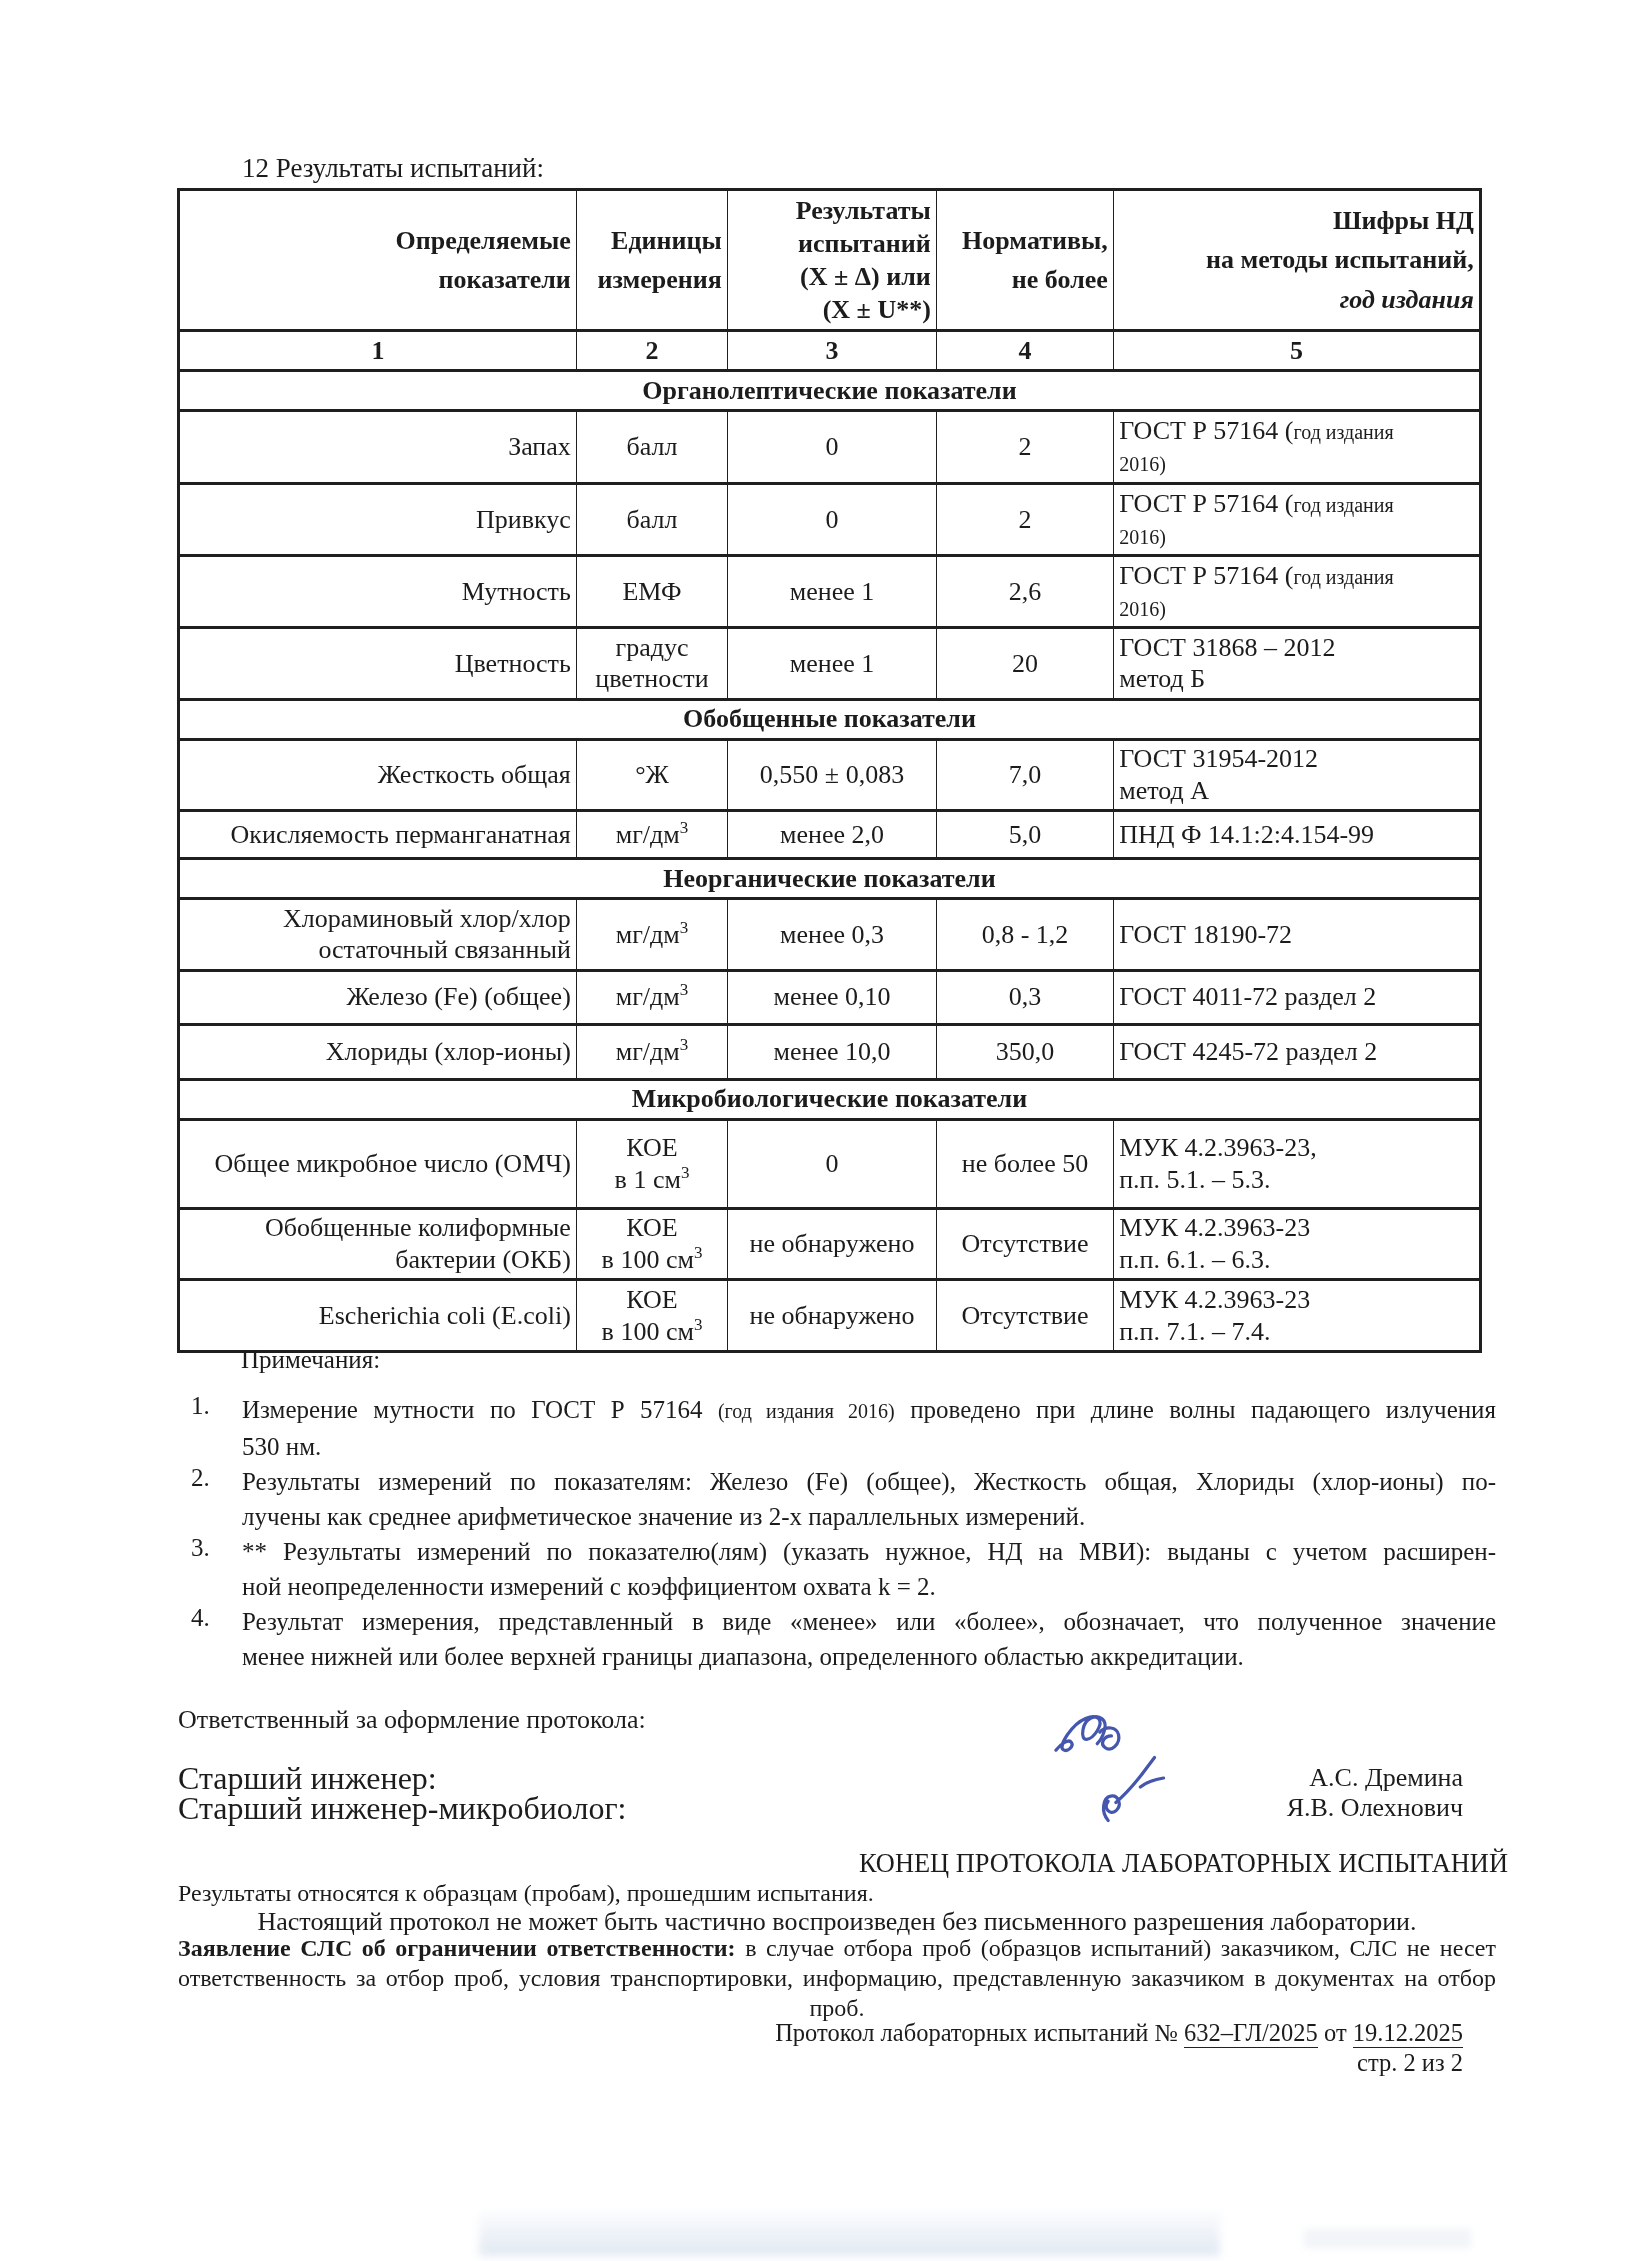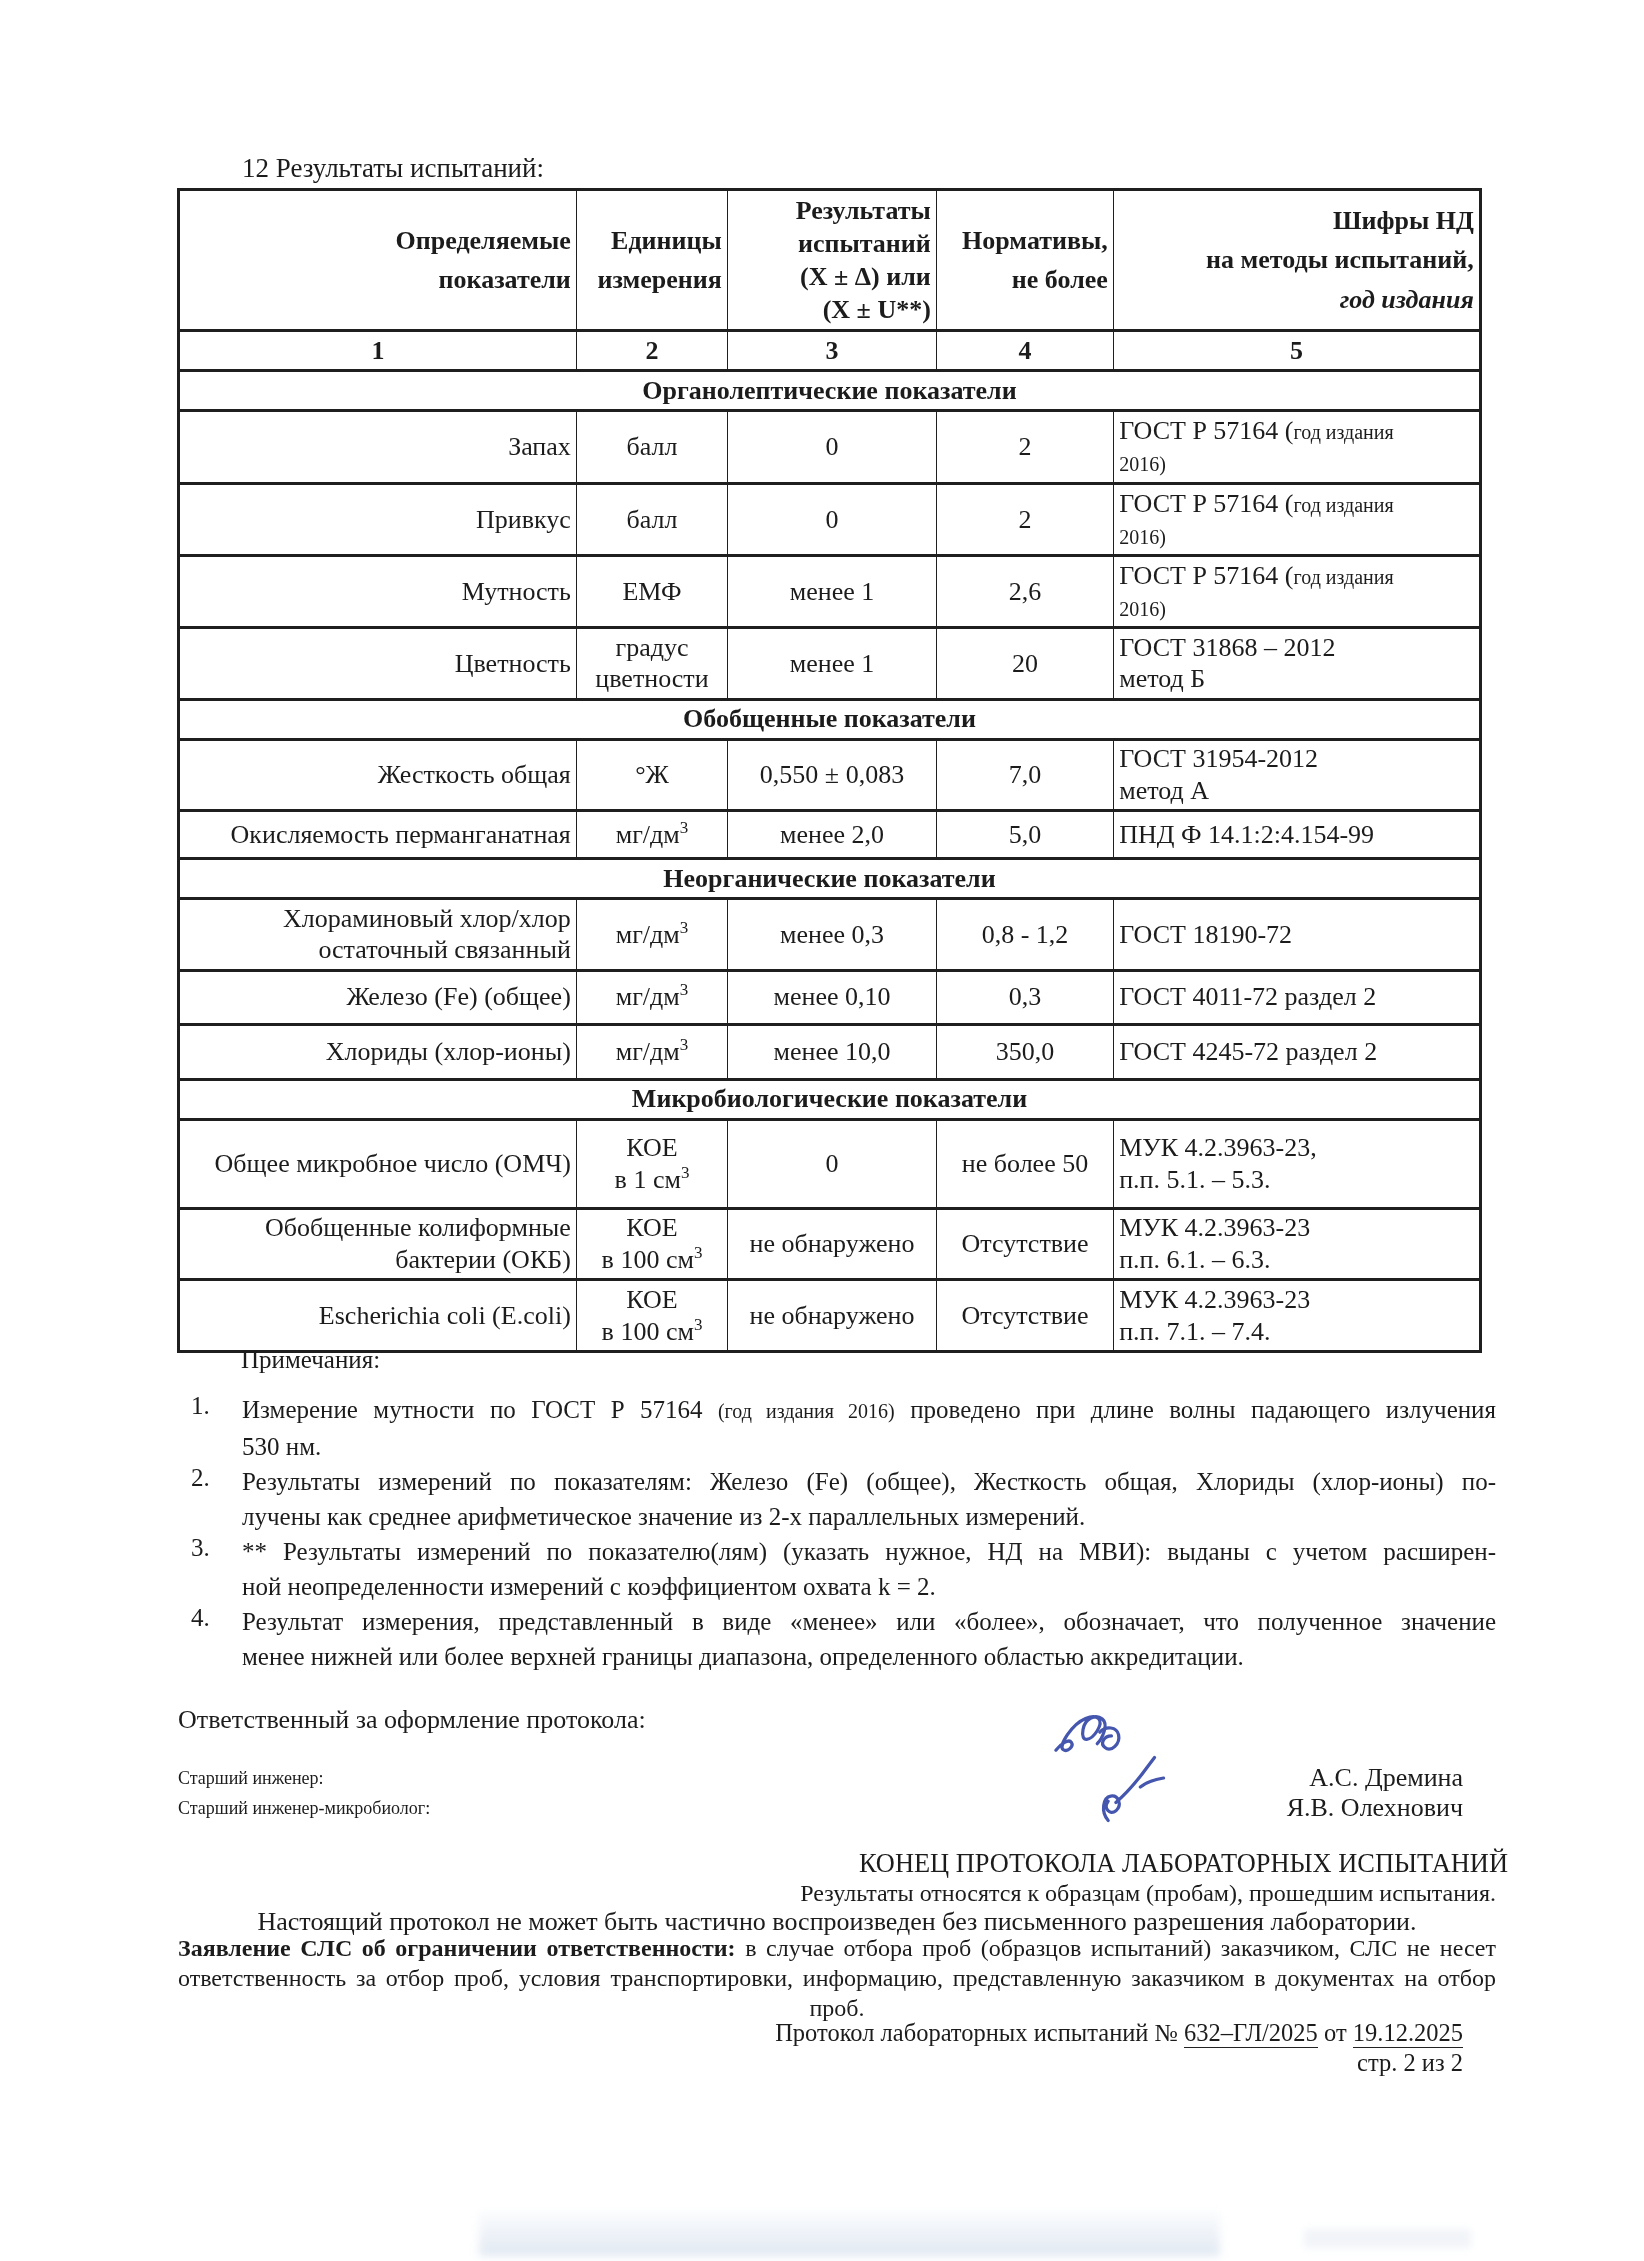--- a/index.html
+++ b/index.html
@@ -45,26 +45,26 @@
 
   .notes-title { position: absolute; left: 213px; top: 1346px; font-size: 25px; }
   .notes { position: absolute; left: 150px; top: 1392px; width: 1318px; font-size: 25px; }
   .note { position: relative; }
   .note-num { position: absolute; left: 13px; top: 0; }
   .note-text { margin-left: 64px; }
   .note-text .ln { line-height: 35px; }
   .note-text .ln.full { text-align: justify; text-align-last: justify; }
 
   .responsible { position: absolute; left: 150px; top: 1705px; font-size: 26px; }
-  .sig-roles { position: absolute; left: 150px; top: 1763px; font-size: 18px; line-height: 30px; }
+  .sig-roles { position: absolute; left: 150px; top: 1763px; font-size: 32px; line-height: 30px; }
   .sig-names { position: absolute; left: 966px; top: 1763px; width: 469px; text-align: right; font-size: 26px; line-height: 30px; }
   .sig-svg { position: absolute; }
 
   .end-title   { position: absolute; left: 162px; top: 1848px; width: 1318px; text-align: right; font-size: 26.4px; }
-  .footer-l1   { position: absolute; left: 150px; top: 1880px; width: 1318px; text-align: right; font-size: 24px; }
+  .footer-l1   { position: absolute; left: 150px; top: 1880px; width: 1318px; text-align: left; font-size: 24px; }
   .footer-l2   { position: absolute; left: 150px; top: 1907px; width: 1318px; text-align: center; font-size: 26px; }
   .disclaimer  { position: absolute; left: 150px; top: 1933px; width: 1318px; font-size: 24px; }
   .disclaimer .d-ln { line-height: 30px; }
   .disclaimer .d-ln.just { text-align: justify; text-align-last: justify; }
   .disclaimer .d-ln.center { text-align: center; }
   .disclaimer b { font-weight: bold; }
 
   .protocol-line { position: absolute; left: 150px; top: 2019px; width: 1285px; text-align: right; font-size: 24.5px; }
   .protocol-line .u { border-bottom: 1.9px solid #222; padding-bottom: 1.3px; }
   .page-num { position: absolute; left: 150px; top: 2049px; width: 1285px; text-align: right; font-size: 24.5px; }

